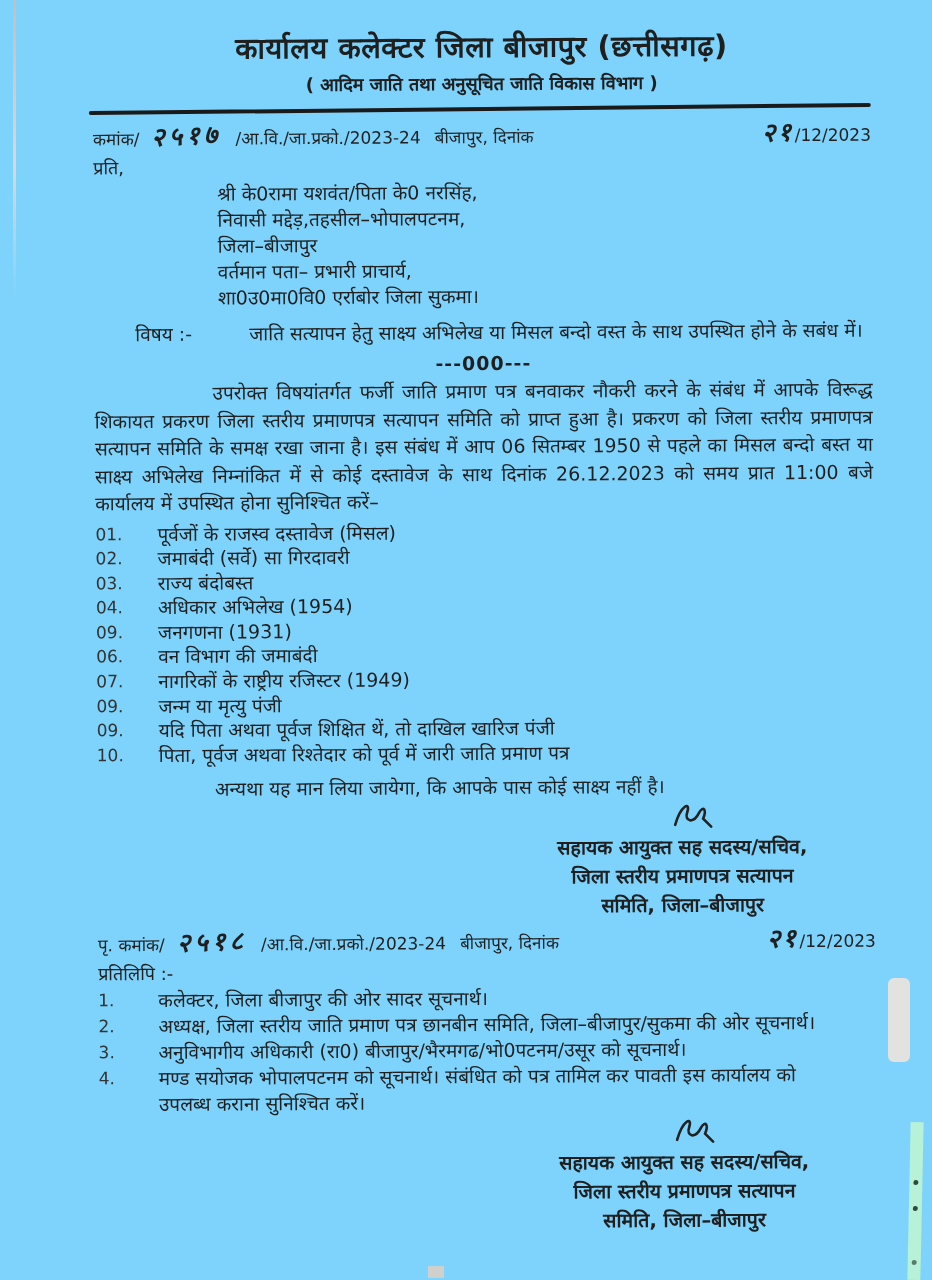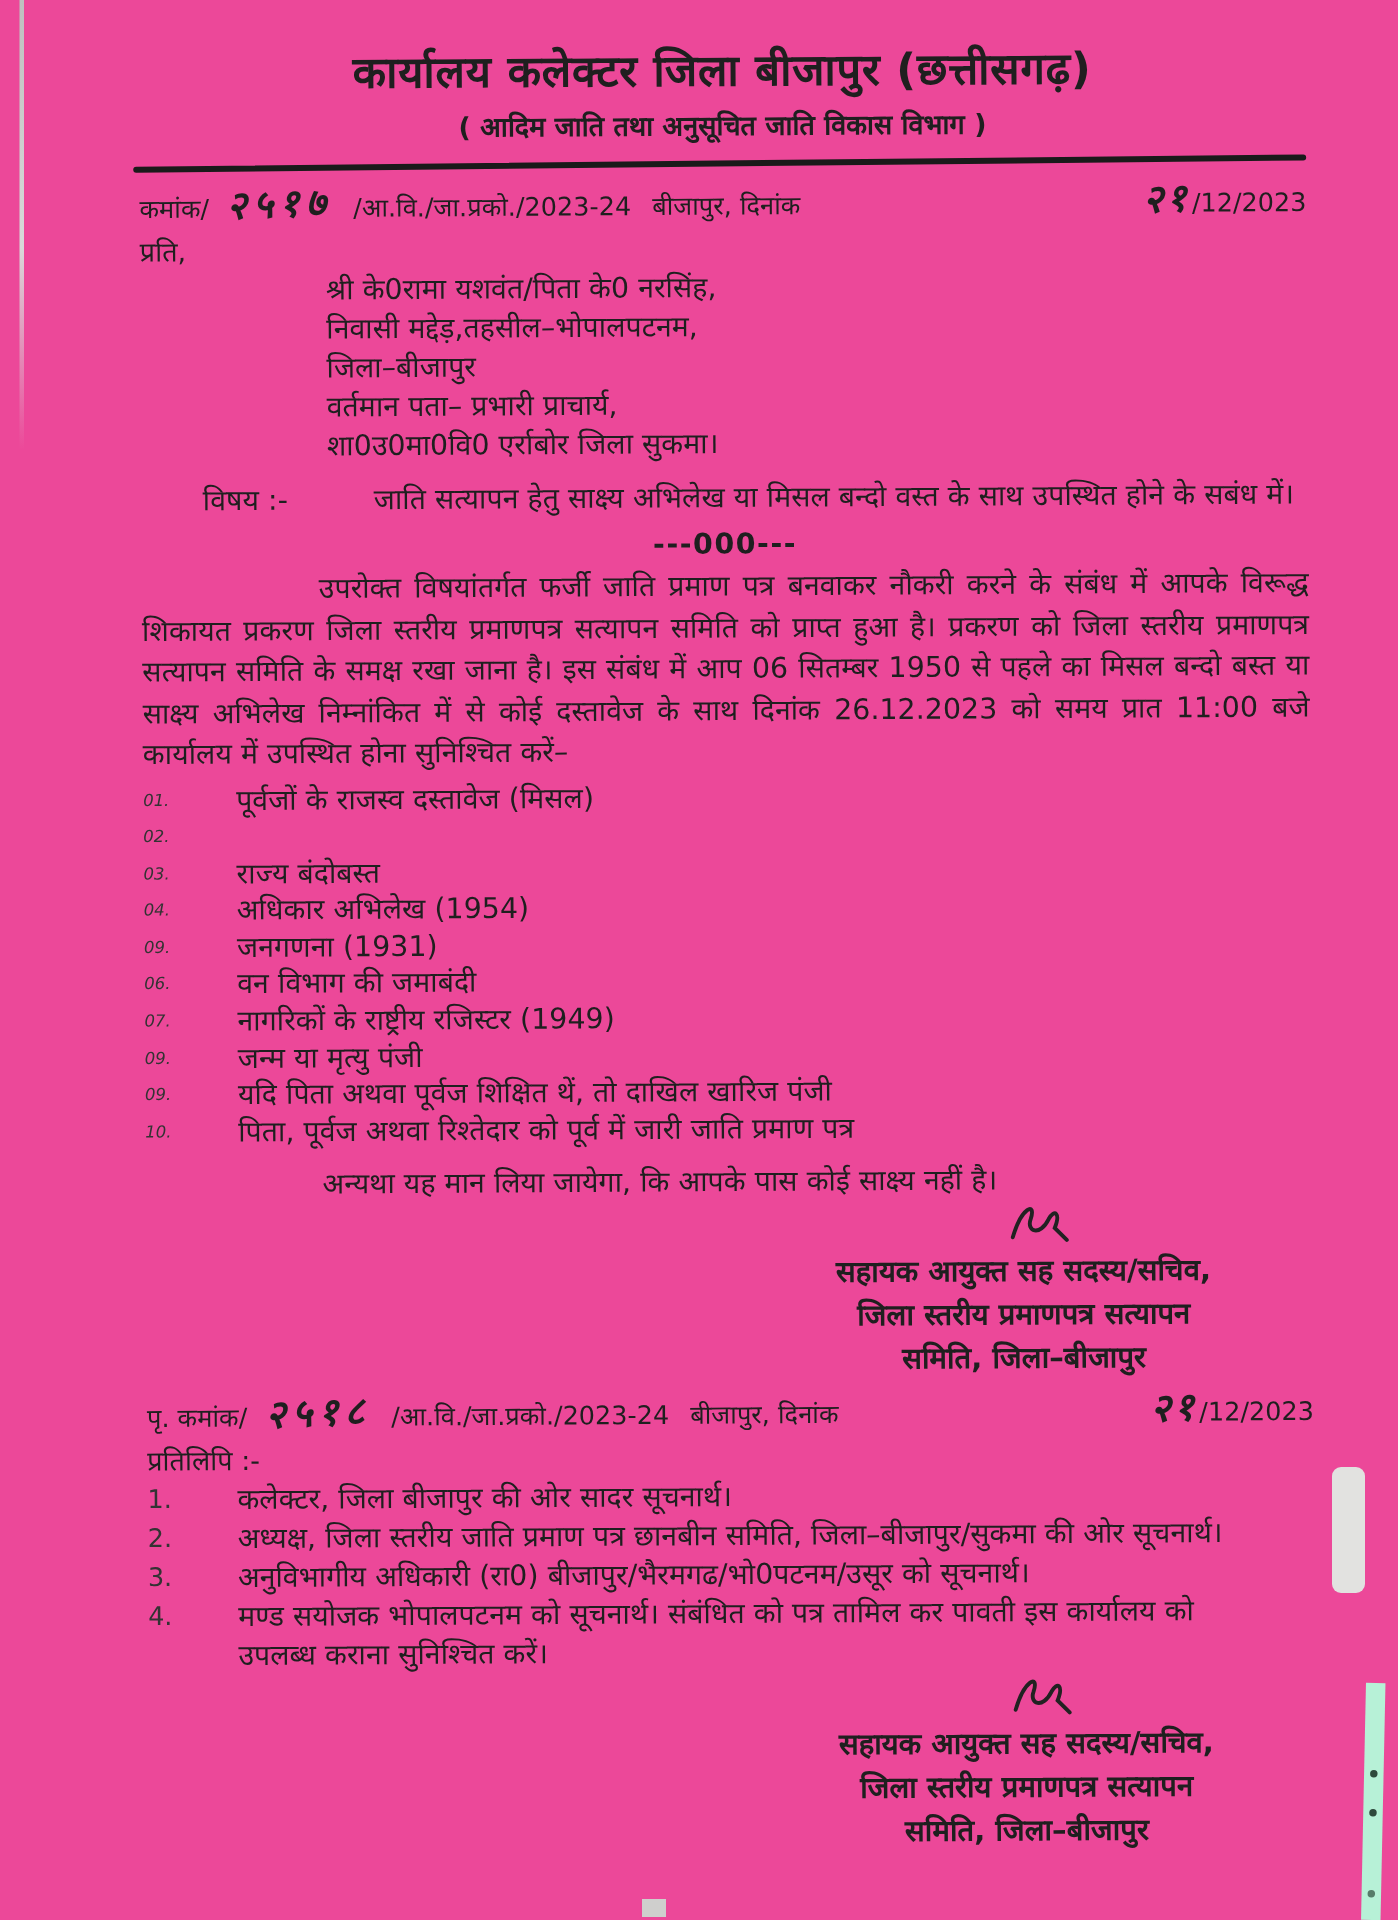--- a/index.html
+++ b/index.html
@@ -3,21 +3,21 @@
 <meta charset="utf-8">
 <style>
   html,body{margin:0;padding:0;}
   body{
     width:932px;height:1280px;overflow:hidden;position:relative;
     background:#f4f4f2;
     font-family:"DejaVu Sans","Liberation Sans",sans-serif;
     color:#1e1e1e;
   }
   .scan-page{
-    position:absolute;inset:0;background:#ec4899;
+    position:absolute;inset:0;background:#7dd3fc;
   }
   .doc{
     position:absolute;top:26px;left:96px;right:58px;
     transform:rotate(-0.35deg);
     color:#1f1f1f;
   }
   
   .title{
     text-align:center;font-size:29px;font-weight:700;letter-spacing:.5px;
   }
@@ -49,21 +49,21 @@
   .subject .txt{max-width:660px;}
   .sep{ text-align:center;font-size:19px;font-weight:700;letter-spacing:1px;margin:6px 0 4px;}
   
   .para{
     font-size:19px;line-height:27.5px;text-align:justify;
     text-indent:118px;margin-top:4px;
   }
   
   .dlist{margin-top:4px;}
   .li{display:flex;font-size:19px;line-height:24.6px;}
-  .li .num{flex:0 0 62px;font-size:11px;color:#333;font-style:italic;}
+  .li .num{flex:0 0 62px;font-size:17px;color:#333;}
   
   .closing{margin:9px 0 0 118px;font-size:19px;}
   
   .sigblock{
     width:330px;margin-left:auto;margin-right:28px;text-align:center;
     font-size:19.5px;font-weight:700;line-height:29px;
   }
   .sigblock .squiggle{height:34px;position:relative;}
   .sigblock .squiggle svg{position:absolute;left:150px;top:0;}
   
@@ -136,20 +136,21 @@
 
     <div class="para">उपरोक्त विषयांतर्गत फर्जी जाति प्रमाण पत्र बनवाकर नौकरी करने के संबंध में आपके विरूद्ध शिकायत प्रकरण जिला स्तरीय प्रमाणपत्र सत्यापन समिति को प्राप्त हुआ है। प्रकरण को जिला स्तरीय प्रमाणपत्र सत्यापन समिति के समक्ष रखा जाना है। इस संबंध में आप 06 सितम्बर 1950 से पहले का मिसल बन्दो बस्त या साक्ष्य अभिलेख निम्नांकित में से कोई दस्तावेज के साथ दिनांक 26.12.2023 को समय प्रात 11:00 बजे कार्यालय में उपस्थित होना सुनिश्चित करें–</div>
 
     <div class="dlist">
       <div class="li">
           <span class="num">01.</span>
           <span>पूर्वजों के राजस्व दस्तावेज (मिसल)</span>
         </div>
       <div class="li">
           <span class="num">02.</span>
+          <span>जमाबंदी (सर्वे) सा गिरदावरी</span>
         </div>
       <div class="li">
           <span class="num">03.</span>
           <span>राज्य बंदोबस्त</span>
         </div>
       <div class="li">
           <span class="num">04.</span>
           <span>अधिकार अभिलेख (1954)</span>
         </div>
       <div class="li">

